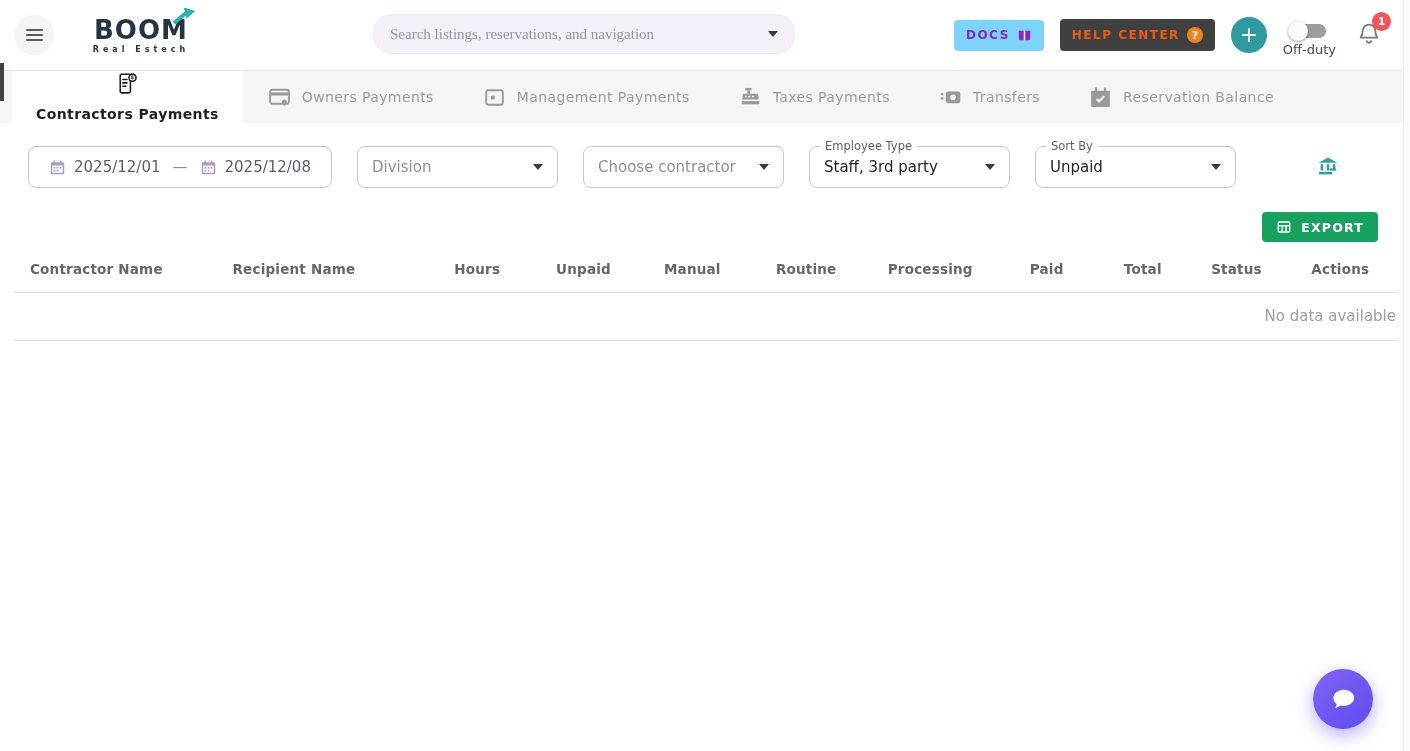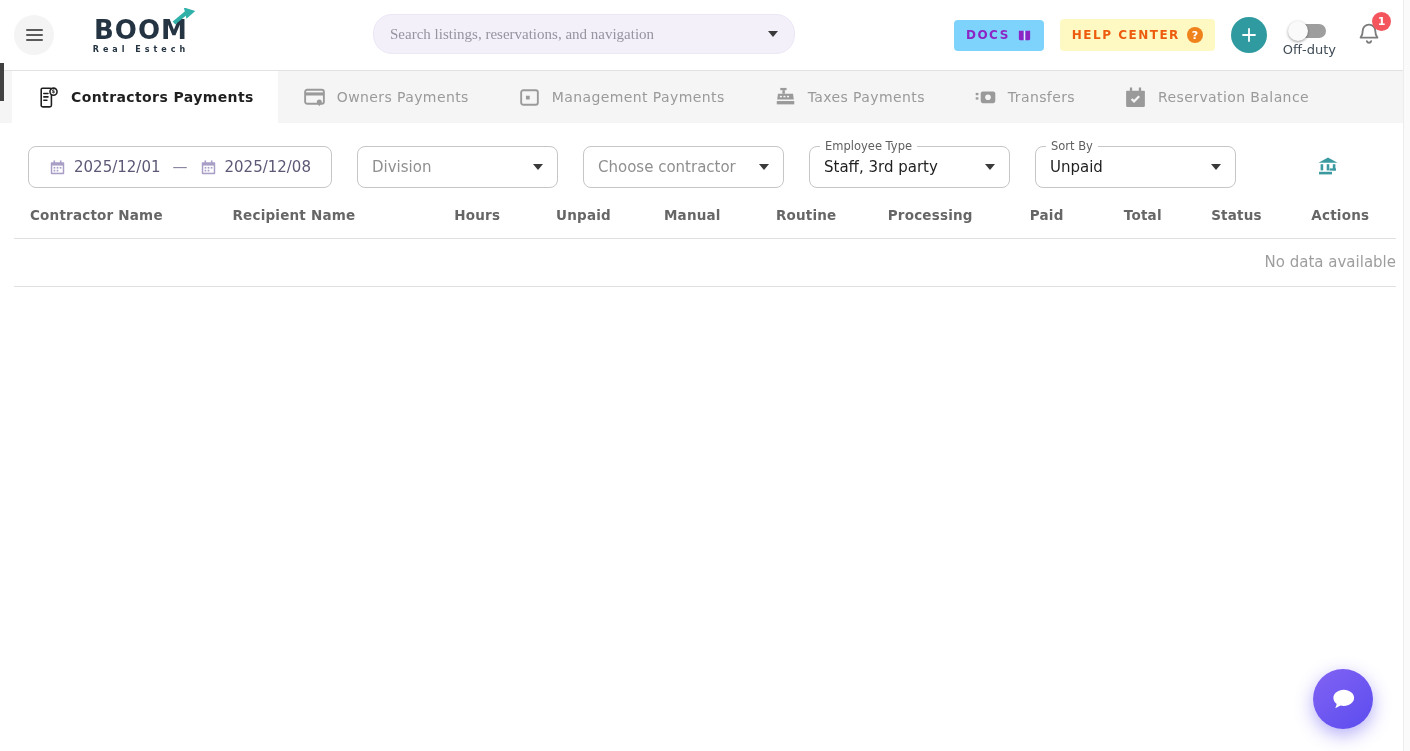--- a/index.html
+++ b/index.html
@@ -18,37 +18,37 @@
   .logo-sub { font-size:8px; letter-spacing:4px; color:#253443; margin-top:2px; font-weight:600; }
 
   .search-wrap { position:absolute; left:373px; top:14px; width:422px; height:40px; background:#f3f0fa; border:1px solid #ebe7f6; border-radius:19px; display:flex; align-items:center; padding:0 16px; }
   .search-wrap input { flex:1; border:none; outline:none; background:transparent; font-size:15px; color:#4c4c55; font-family:Liberation Serif, serif; }
   .search-wrap input::placeholder { color:#97939f; }
   .caret-down { width:0; height:0; border-left:5px solid transparent; border-right:5px solid transparent; border-top:6px solid #3a3a3a; }
 
   .header-right { position:absolute; right:28px; top:0; height:70px; display:flex; align-items:center; gap:16px; }
   .chip { display:flex; align-items:center; gap:7px; border-radius:4px; padding:8px 12px; font-size:12px; font-weight:700; letter-spacing:1.5px; cursor:pointer; }
   .chip-docs { background:#7dd3fc; color:#8d24c4; }
-  .chip-help { background:#fef9c3; color:#ed5c0e;text-align:right; }
+  .chip-help { background:#404040; color:#ed5c0e;text-align:right; }
   .q-circle { width:16px; height:16px; border-radius:50%; background:#f0821c; color:#fff; font-size:11px; font-weight:700; display:flex; align-items:center; justify-content:center; letter-spacing:0; }
   .plus-btn { width:36px; height:36px; border-radius:50%; background:#2f9aa0; display:flex; align-items:center; justify-content:center; cursor:pointer; }
 
   .duty { display:flex; flex-direction:column; align-items:center; margin-top:6px; }
   .switch { position:relative; width:34px; height:14px; background:#9e9e9e; border-radius:7px; margin:5px 0 4px 0; cursor:pointer; }
   .switch .knob { position:absolute; left:-4px; top:-3px; width:20px; height:20px; border-radius:50%; background:#fafafa; box-shadow:0 1px 3px rgba(0,0,0,.4); }
   .duty-label { font-size:13px; color:#3f4b55; }
 
   .bell-wrap { position:relative; margin-left:4px; cursor:pointer; }
   .badge { position:absolute; top:-8px; right:-9px; min-width:19px; height:19px; border-radius:50%; background:#f4545c; color:#fff; font-size:11px; font-weight:700; display:flex; align-items:center; justify-content:center; }
 
   
   .tabbar { position:relative; height:53px; background:#f5f5f5; border-top:1px solid #e2e2e2; display:flex; align-items:stretch; padding-left:12px; }
   .side-sliver { position:absolute; left:0; top:-8px; width:4px; height:38px; background:#414141; }
   .tab { display:flex; align-items:center; gap:10px; padding:0 24px; font-size:14px; letter-spacing:.4px; color:#9a9a9a; cursor:pointer; white-space:nowrap; }
-  .tab.active { background:#ffffff; color:#1f1f1f; font-weight:600; }
+  .tab.active { background:#ffffff; color:#1f1f1f; font-weight:600;flex-direction:column; }
   .tab svg { flex:none; }
 
   
   .filters { display:flex; align-items:center; gap:25px; padding:23px 0 0 28px; }
   .field { height:42px; border:1px solid #c6c6c6; border-radius:8px; display:flex; align-items:center; background:#fff; position:relative; cursor:pointer; }
   .date-field { width:304px; justify-content:center; gap:12px; font-size:15px; color:#5e5876; }
   .date-part { display:flex; align-items:center; gap:8px; }
   .date-sep { color:#8c86a0; }
   .select-field { width:201px; padding:0 14px; justify-content:space-between; font-size:15px; }
   .select-field .ph { color:#8f8f8f; }
@@ -265,20 +265,29 @@
         <path d="M12 2.5l9.5 5.2h-19z"></path>
         <rect x="4.6" y="9.2" width="2.6" height="6.2"></rect>
         <rect x="10.7" y="9.2" width="2.6" height="6.2"></rect>
         <rect x="16.8" y="9.2" width="2.6" height="6.2"></rect>
         <rect x="3" y="16.8" width="13" height="2.6"></rect>
         <rect x="13.6" y="13.4" width="6.4" height="2.2"></rect>
       </svg>
     </div>
   </div>
 
+  <div class="export-row">
+    <button class="export-btn">
+      <svg width="16" height="16" viewBox="0 0 24 24" fill="none" stroke="#fff" stroke-width="2.2">
+        <rect x="3.5" y="4.5" width="17" height="15" rx="1.5"></rect>
+        <path d="M3.5 10.2h17M9.3 10.2v9.3M15 10.2v9.3"></path>
+      </svg>
+      <span>EXPORT</span>
+    </button>
+  </div>
 
   <table>
     <colgroup>
       <col style="width:200px">
         <col style="width:205px">
         <col style="width:105px">
         <col style="width:105px">
       <col style="width:110px">
         <col style="width:115px">
         <col style="width:130px">

